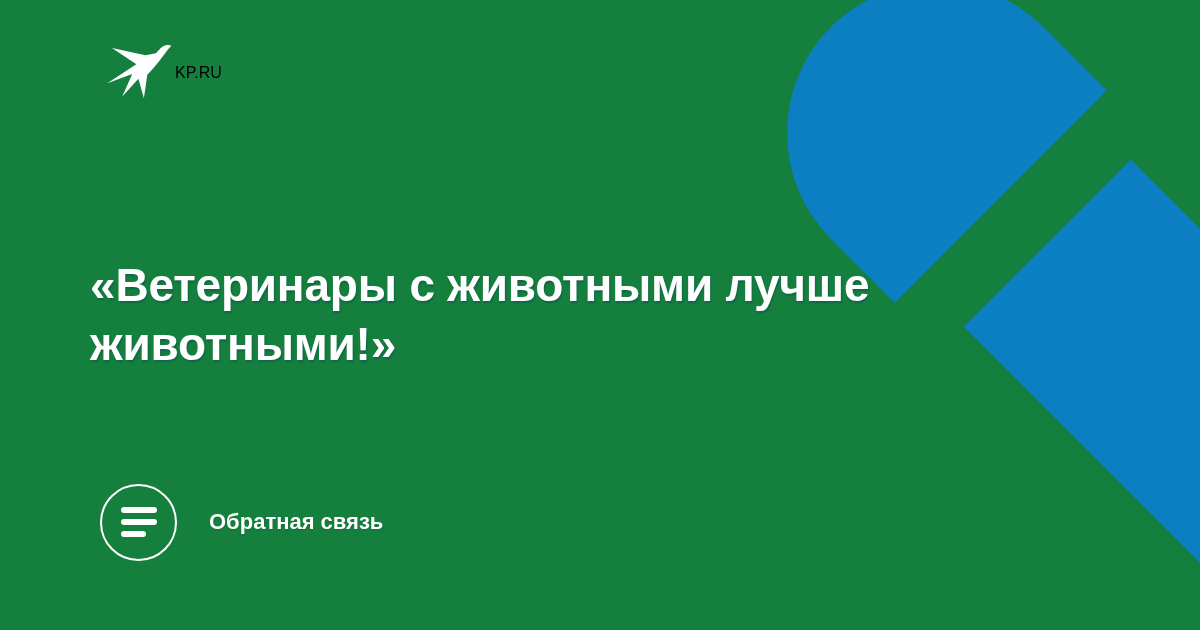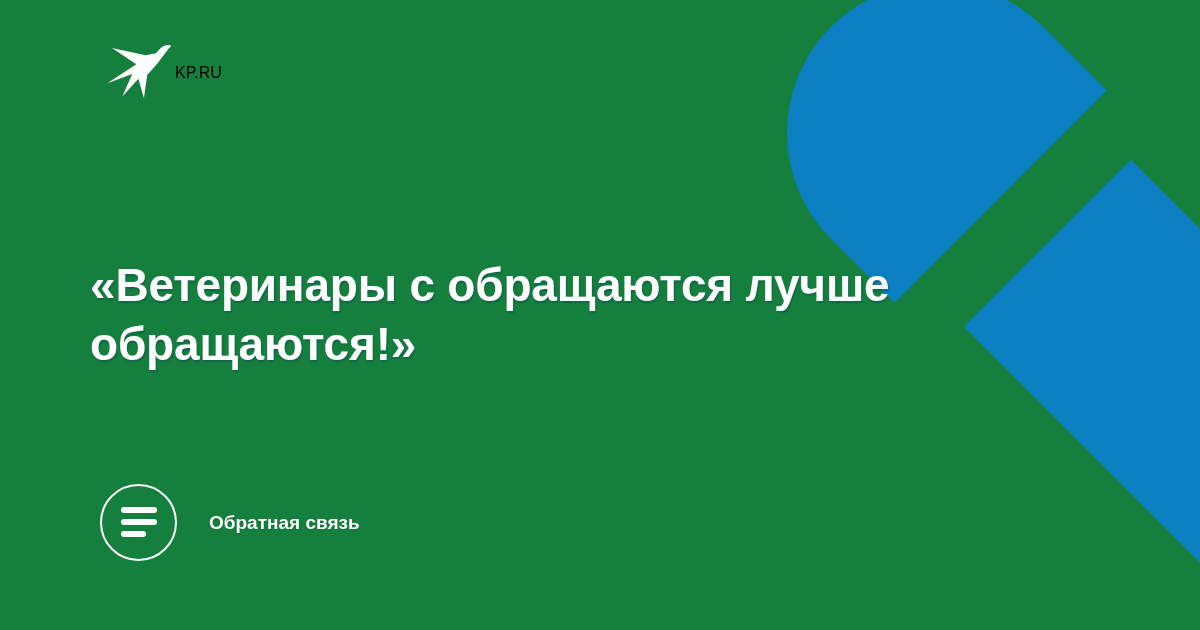--- a/index.html
+++ b/index.html
@@ -87,21 +87,21 @@
     border-radius: 3px;
     margin: 3px 0;
   }
   .bar-1 { width: 36px; }
   .bar-2 { width: 36px; }
   .bar-3 { width: 25px; margin-right: 11px; }
 
   #feedback-label {
     margin-left: 32px;
     color: #ffffff;
-    font-size: 19px;
+    font-size: 22px;
     font-weight: bold;
     line-height: 1;
     white-space: nowrap;
     text-shadow: 0 1px 2px rgba(0,0,0,0.14);
   }
 </style>
 </head>
 <body>
 
 <div id="card">
@@ -125,21 +125,21 @@
   <div id="logo-row">
     <svg id="logo-bird" viewBox="0 0 100 100" xmlns="http://www.w3.org/2000/svg" aria-hidden="true">
       <path fill="#ffffff" d="M95 12c-3.4-1.6-8.4-1.3-12.4 1.6-3.2 2.3-6.2 5.6-9 9.1
                L59 25.5 12.5 15.2l33.8 22.6L6 64.2l34.6-12.9-13.8 31.2
                22.4-24.6 7.6 27.3 4.7-32.6c6.4-6.8 13.9-15.6 20.3-24.2
                4.4-5.9 8-11.2 13.2-16.4z"></path>
     </svg>
     <div>KP.RU</div>
   </div>
 
-  <h1 id="headline">«Ветеринары с обращаются лучше обращаются!»</h1>
+  <h1 id="headline">«Ветеринары с животными лучше животными!»</h1>
 
   <div id="feedback">
     <div id="feedback-icon-circle">
       <div class="bar bar-1"></div>
       <div class="bar bar-2"></div>
       <div class="bar bar-3"></div>
     </div>
     <div id="feedback-label">Обратная связь</div>
   </div>
 

